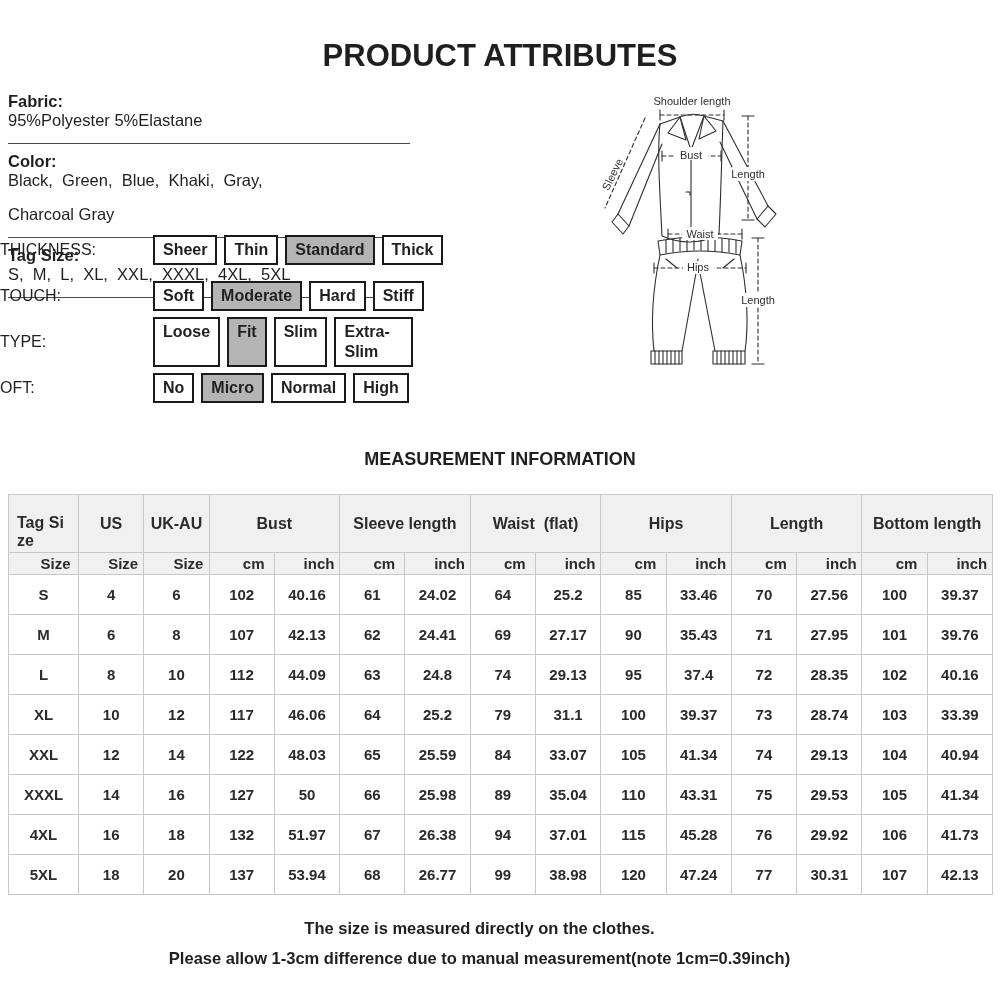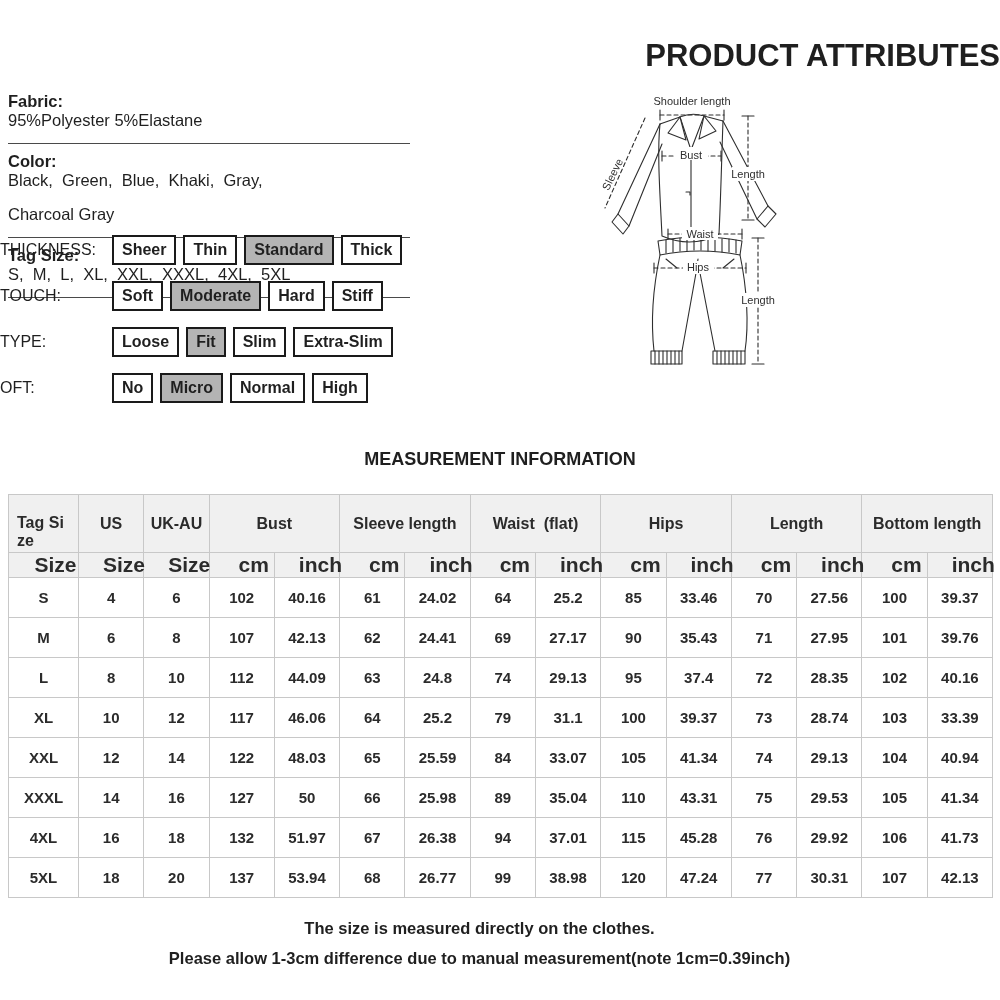--- a/index.html
+++ b/index.html
@@ -12,33 +12,33 @@
   * { box-sizing: border-box; margin: 0; padding: 0; }
   html, body { width: 1000px; height: 1000px; }
   body {
     position: relative;
     background: #ffffff;
     color: var(--ink);
     font-family: "Liberation Sans", sans-serif;
   }
   .page-title {
     position: absolute; top: 38px; left: 0; width: 1000px;
-    text-align: right; font-size: 31px; font-weight: bold; letter-spacing: 0px;
+    text-align: center; font-size: 31px; font-weight: bold; letter-spacing: 0px;
   }
   
   .attrs { position: absolute; left: 8px; top: 84px; width: 402px; font-size: 16.5px; }
   .attr-row { display: flex; border-bottom: 1px solid #4a4a4a; padding: 8px 0 13px 0; flex-direction: column; }
   .attr-label { font-weight: bold; width: 88px; flex-shrink: 0; }
   .attr-value { white-space: pre-wrap; }
   .attr-value .second-line { display: block; margin-top: 15px; }
   
   .options { position: absolute; left: 0px; top: 234px; width: 420px; }
   .opt-row { display: flex; align-items: center; height: 32px; margin-bottom: 14px; }
   .opt-label { width: 112px; text-align: left; padding-right: 10px; font-size: 16px; flex-shrink: 0; }
-  .chips { display: flex; }
+  .chips { display: flex; margin-left: 41px; }
   .chip {
     border: 2px solid var(--chip-border); background: #fff;
     padding: 3px 8px 4px 8px; margin-right: 7px;
     font-size: 16px; font-weight: bold; line-height: 1.2; cursor: pointer;
   }
   .chip.selected { background: var(--chip-selected); }
   
   .diagram { position: absolute; left: 596px; top: 88px; width: 214px; height: 290px; }
   .diagram text { font-family: "Liberation Sans", sans-serif; font-size: 11px; fill: #2e2e2e; }
   
@@ -51,21 +51,21 @@
     border-collapse: collapse; table-layout: fixed;
   }
   table.measure col.c0 { width: 70px; }
   table.measure th, table.measure td {
     border: 1px solid var(--tbl-border); text-align: center;
     font-weight: bold; color: #2b2b2b;
   }
   table.measure thead th { background: var(--tbl-head-bg); }
   table.measure thead tr.group th { height: 58px; font-size: 16px; white-space: pre-wrap; }
   table.measure thead th.first { text-align: left; padding: 16px 10px 0 8px; word-break: break-all; }
-  table.measure thead tr.sub th { height: 22px; font-size: 21px; padding-left: 24px; }
+  table.measure thead tr.sub th { height: 22px; font-size: 15px; padding-left: 24px; }
   table.measure tbody td { height: 40px; font-size: 15px; background: #fff; }
   
   .notes { position: absolute; top: 919px; left: 0; width: 959px; text-align: center; }
   .notes .note { font-size: 16.5px; font-weight: bold; }
   .notes .note + .note { margin-top: 11px; }
 </style>
 </head>
 <body>
 
 <div class="page-title">PRODUCT ATTRIBUTES</div>

